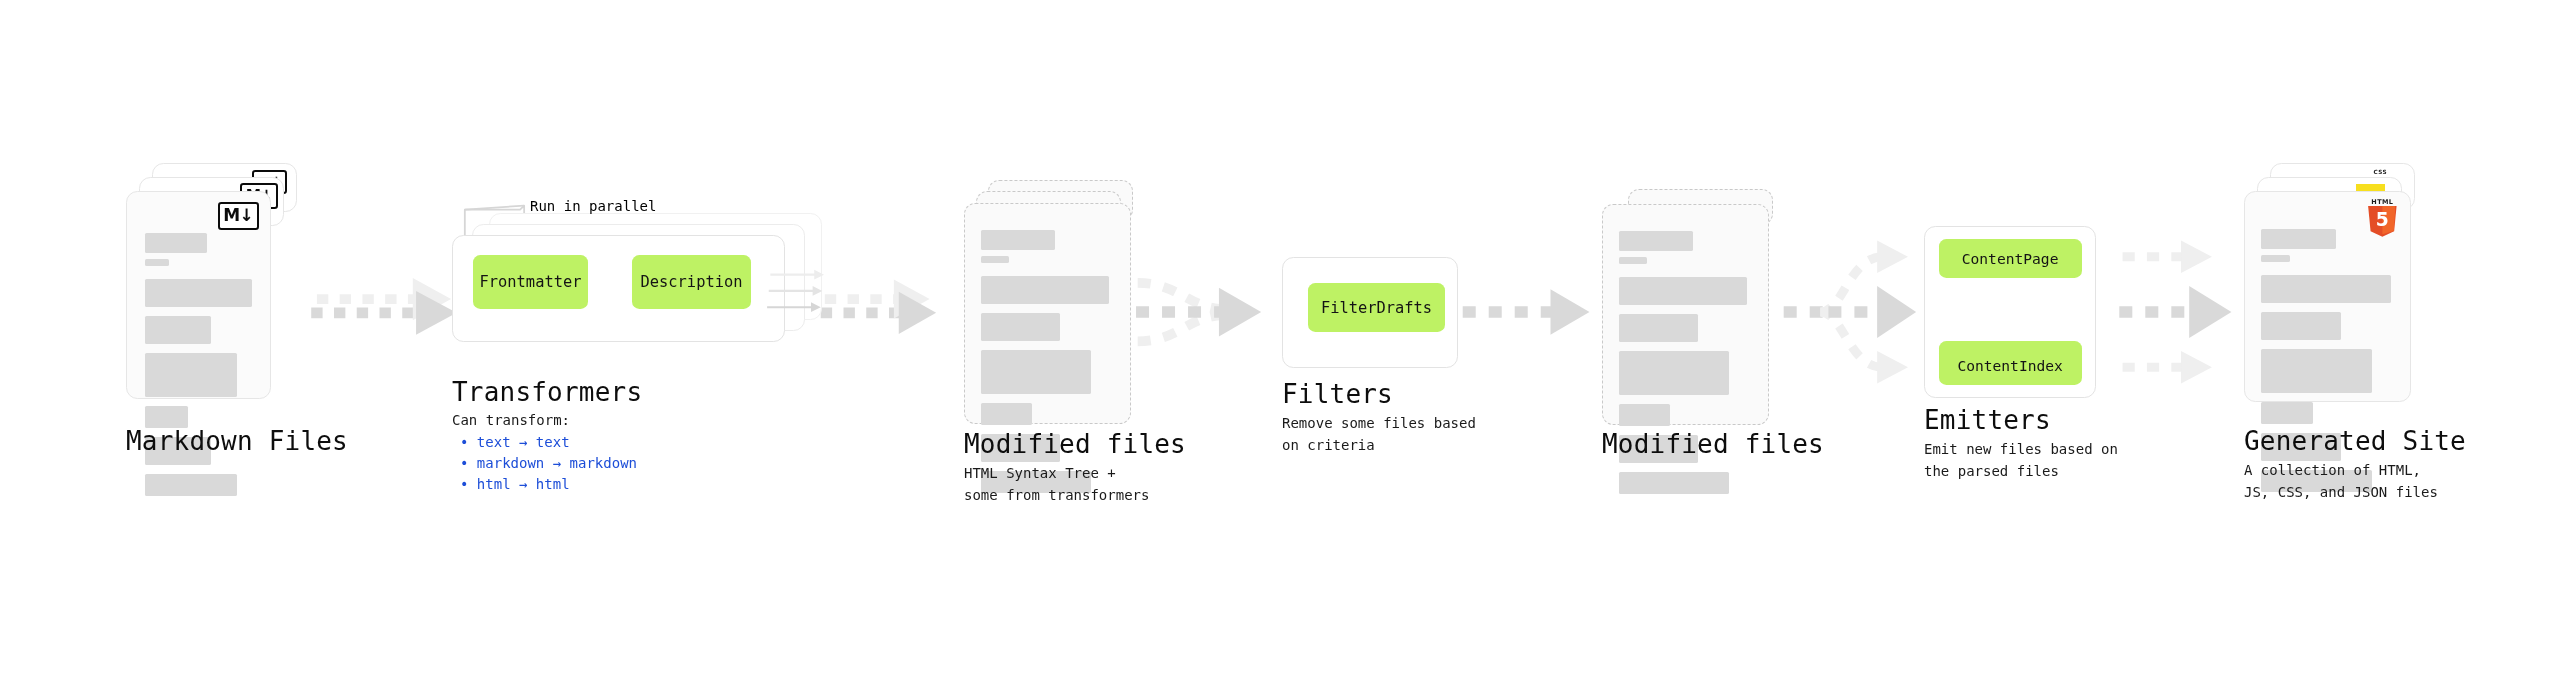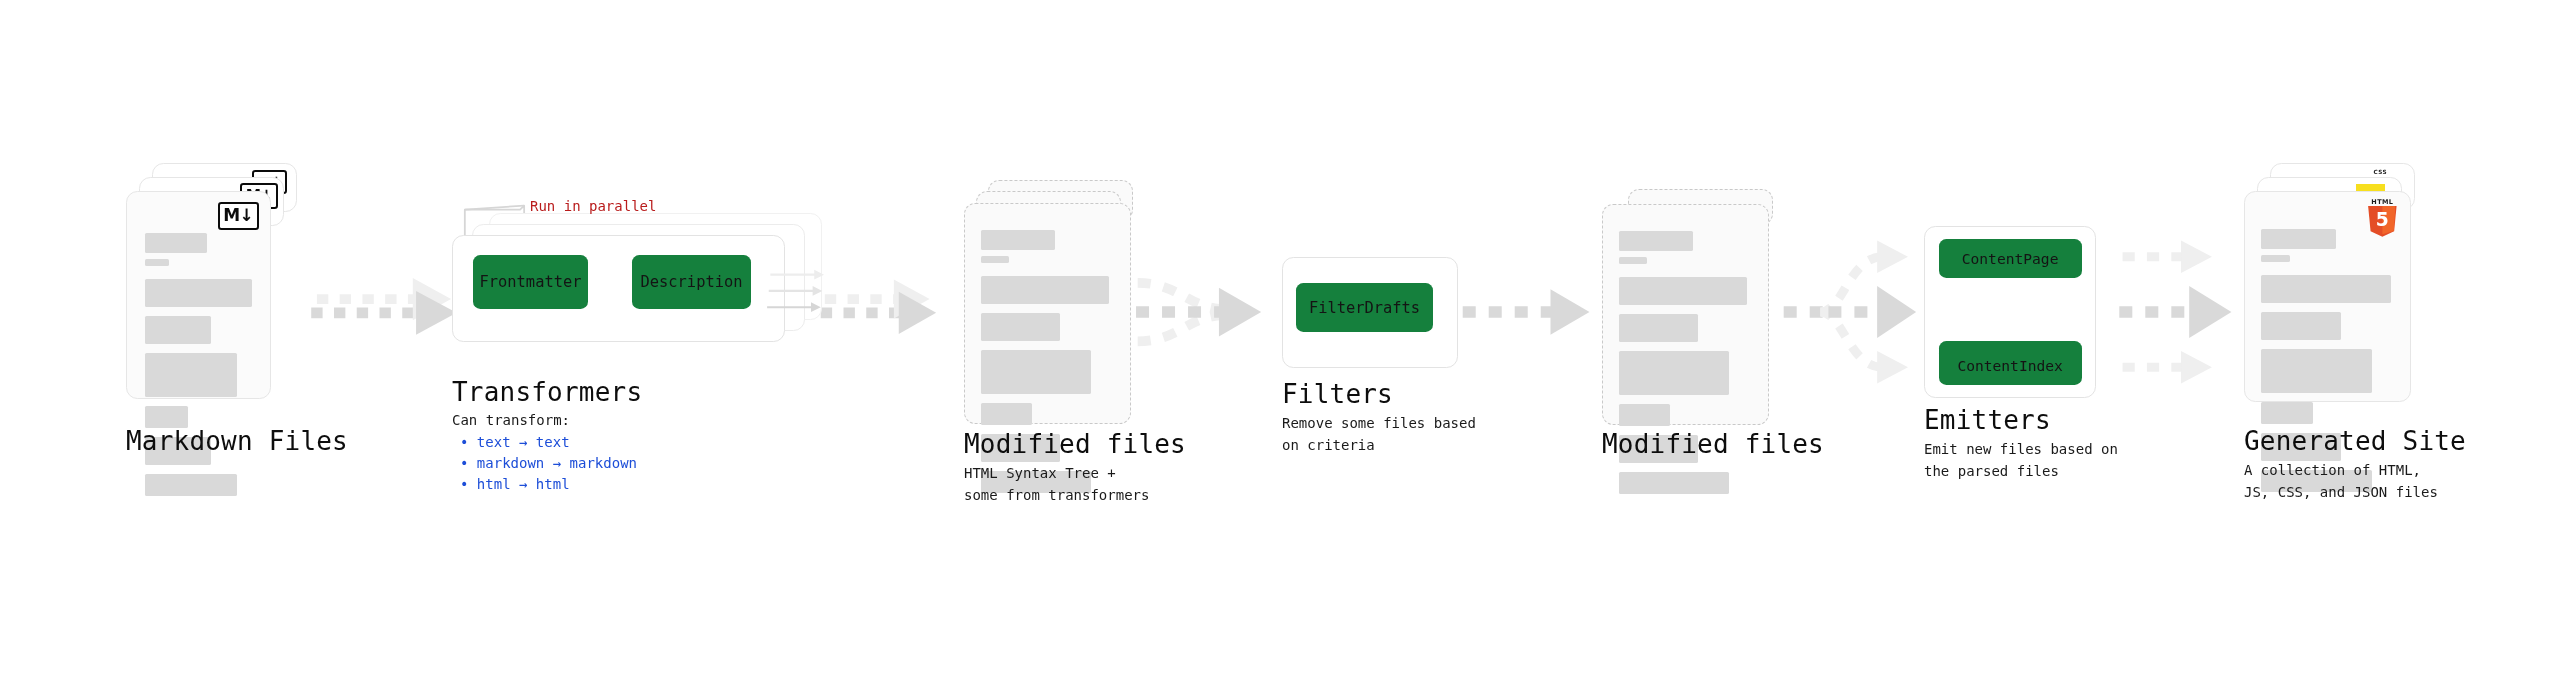--- a/index.html
+++ b/index.html
@@ -118,21 +118,21 @@
   .pbox {
     position: absolute;
     box-sizing: border-box;
     border: 1.5px solid #e3e3e3;
     border-radius: 11.4px;
     background: #ffffff;
   }
   .chip {
     position: absolute;
     box-sizing: border-box;
-    background: #15803d;
+    background: #bef264;
     border-radius: 7.3px;
     display: flex; align-items: center; justify-content: center;
     font-size: 15.4px;
     color: #141414;
     white-space: nowrap;
   }
 
   
   .cap-title {
     position: absolute;
@@ -152,21 +152,21 @@
     position: absolute;
     font-size: 14px;
     line-height: 1.55;
     color: #1d4ed8;
     white-space: pre;
   }
 
   .annot {
     position: absolute;
     font-size: 14px;
-    color: #b91c1c;
+    color: #000000;
     white-space: nowrap;
   }
 
   svg.layer {
     position: absolute;
     left: 0; top: 0;
     width: 2576px; height: 681px;
     overflow: visible;
     pointer-events: none;
   }
@@ -307,21 +307,21 @@
       </div>
     </div>
   </div>
 </div>
 <div class="cap-title" style="left:964px; top:429px;">Modified files</div>
 <div class="cap-desc" style="left:964px; top:463px;">HTML Syntax Tree +
 some from transformers</div>
 
 <div class="stage" style="left:1282px; top:257px; width:176px; height:111px;">
   <div class="pbox" style="left:0; top:0; width:176px; height:111px;"></div>
-  <div class="chip" style="left:14px; top:26px; width:137px; height:49px;">FilterDrafts</div>
+  <div class="chip" style="left:26px; top:26px; width:137px; height:49px;">FilterDrafts</div>
 </div>
 <div class="cap-title" style="left:1282px; top:379px;">Filters</div>
 <div class="cap-desc" style="left:1282px; top:413px;">Remove some files based
 on criteria</div>
 
 <div class="stage" style="left:1602px; top:189px;">
   <div class="doc-stack" style="width:171px; height:234px;">
     <div class="doc dashed" style="left:26px; top:0px; width:145px; height:36px;"></div>
     <div class="doc dashed" style="left:0px; top:14.6px; width:167px; height:221px;">
       <div class="doc-body" style="top:26px; left:16.3px; right:21px;">

